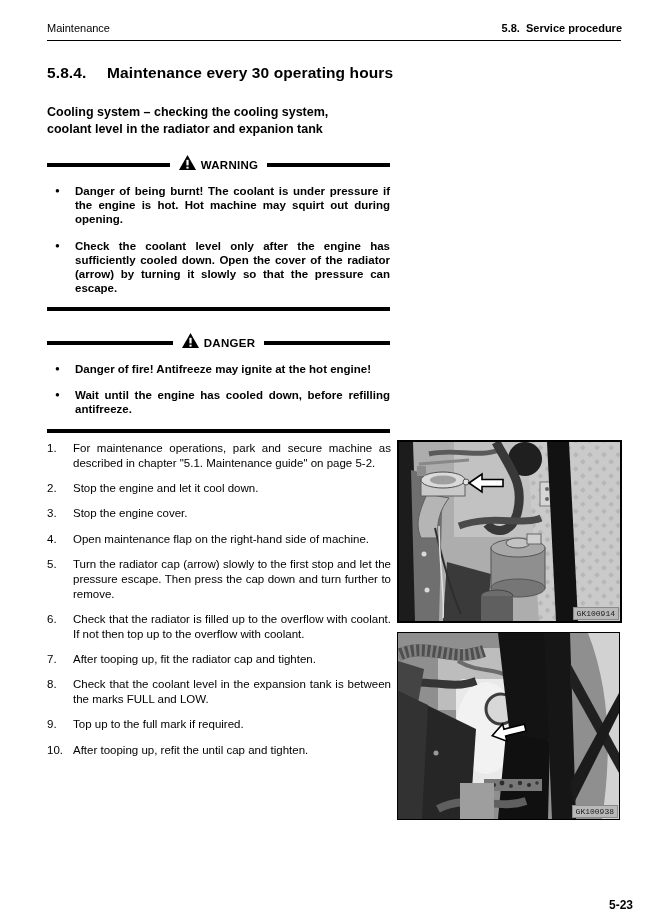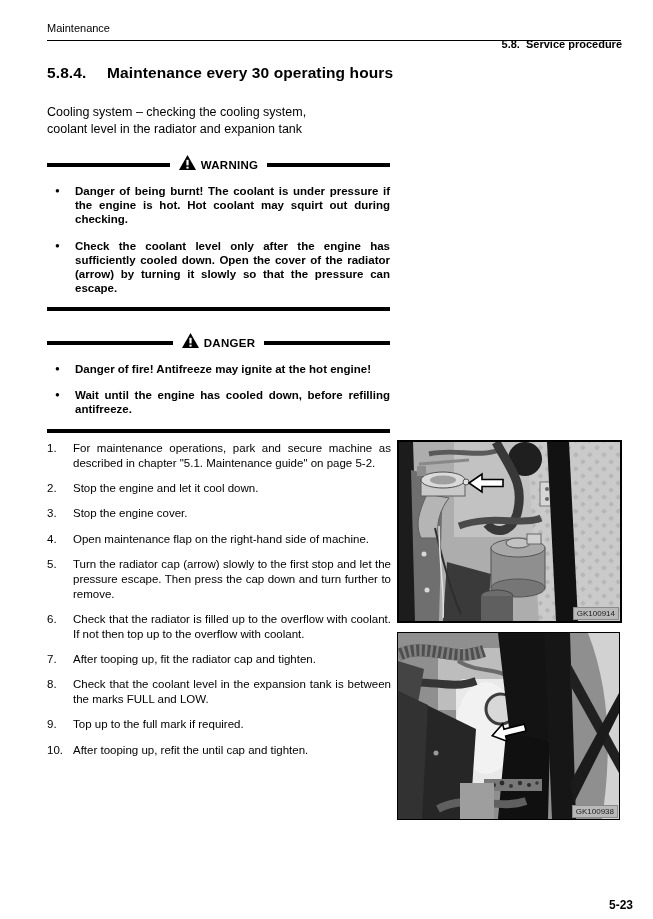--- a/index.html
+++ b/index.html
@@ -4,27 +4,27 @@
 <style>
   html,body { margin:0; padding:0; background:#e8e8e8; }
   .page {
     position:relative; width:653px; height:919px; margin:0 auto;
     background:#ffffff; color:#000;
     font-family:"Liberation Sans", sans-serif;
     overflow:hidden;
   }
   
   .header-left  { position:absolute; left:47px; top:22px; font-size:11px; }
-  .header-right { position:absolute; right:31px; top:38px; font-size:11px; font-weight:bold; }
+  .header-right { position:absolute; right:31px; top:22px; font-size:11px; font-weight:bold; }
   .header-rule  { position:absolute; left:47px; right:32px; top:40px; height:1.4px; background:#000; }
 
   
   .section-title { position:absolute; left:47px; top:64px; font-size:15.5px; font-weight:bold; letter-spacing:0.1px; }
   .section-title .num { display:inline-block; width:60px; }
-  .subtitle { position:absolute; left:47px; top:104px; font-size:12.5px; font-weight:normal; line-height:17px; }
+  .subtitle { position:absolute; left:47px; top:104px; font-size:12.5px; font-weight:bold; line-height:17px; }
 
   
   .alert-box { position:absolute; left:47px; width:343px; }
   #warning-box { top:156px; }
   #danger-box  { top:334px; }
   .alert-header { display:flex; align-items:center; height:18px; }
   .alert-header .bar { flex:1; height:4px; background:#000; }
   .alert-header .icon { margin:0 5px 5px 9px; flex:none; display:block; }
   .alert-header .label { font-weight:bold; font-size:11.5px; margin-right:9px; letter-spacing:0.3px; }
   .alert-items { margin-top:10px; display:flex; flex-direction:column; gap:12px; }
@@ -34,21 +34,21 @@
   .alert-bottom { height:4px; background:#000; margin-top:12px; }
 
   
   .steps { position:absolute; left:47px; top:441px; width:344px; display:flex; flex-direction:column; gap:10.5px; }
   .step { display:flex; font-size:11.5px; line-height:14.8px; }
   .step .n { width:26px; flex:none; }
   .step .t { flex:1; text-align:justify; }
 
   
   .figures { position:absolute; left:397px; top:440px; width:226px; }
-  .figure { position:relative; background:#e5e5e5; }
+  .figure { position:relative; background:#e5e5e5;font-family:Liberation Mono, monospace; }
   #figure-1 { width:221px; height:179px; border:2px solid #000; }
   #figure-2 { width:221px; height:186px; border:1.5px solid #000; margin-top:9px; }
   .figure svg { display:block; }
   .fig-label {
     position:absolute; right:1px; bottom:1px;
     font-size:8px; line-height:11px; padding:0 3px;
     background:#b9b9b9; color:#1c1c1c; border:1px solid #8a8a8a;
   }
 
   
@@ -79,21 +79,21 @@
         <path d="M8.5 0 L17 15 L0 15 Z" fill="#000"></path>
         <rect x="7.4" y="4.8" width="2.2" height="5.6" fill="#fff"></rect>
         <rect x="7.4" y="11.7" width="2.2" height="1.9" fill="#fff"></rect>
       </svg>
       <span class="label">WARNING</span>
       <div class="bar"></div>
     </div>
     <div class="alert-items">
       <div class="alert-item">
         <span class="dot">●</span>
-        <span class="txt">Danger of being burnt! The coolant is under pressure if the engine is hot. Hot coolant may squirt out during checking.</span>
+        <span class="txt">Danger of being burnt! The coolant is under pressure if the engine is hot. Hot machine may squirt out during opening.</span>
       </div>
       <div class="alert-item">
         <span class="dot">●</span>
         <span class="txt">Check the coolant level only after the engine has sufficiently cooled down. Open the cover of the radiator (arrow) by turning it slowly so that the pressure can escape.</span>
       </div>
     </div>
     <div class="alert-bottom"></div>
   </div>
 
   <div class="alert-box" id="danger-box">

